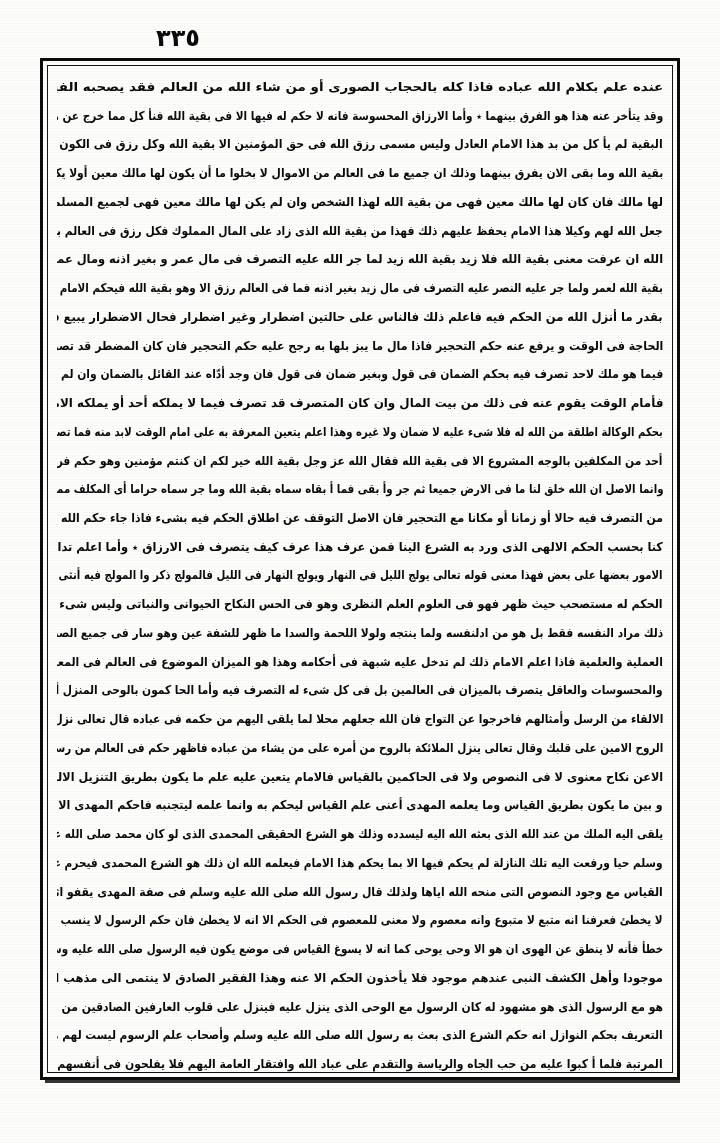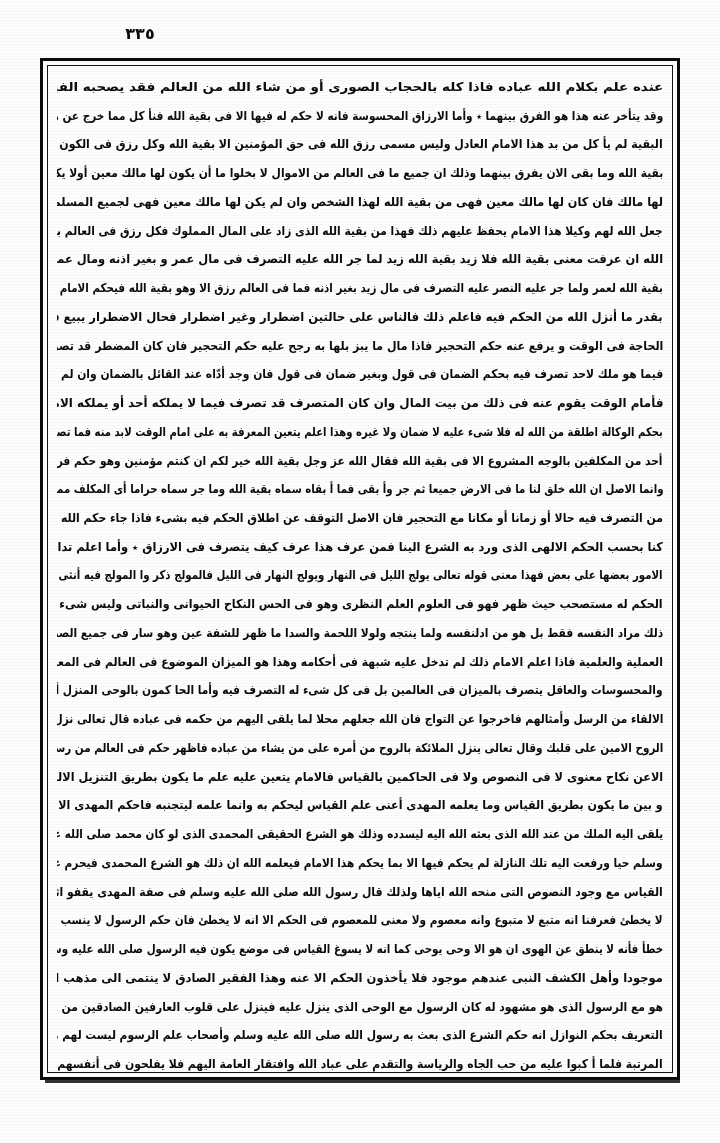--- a/index.html
+++ b/index.html
@@ -23,23 +23,22 @@
     background: #fdfdfc;
   }
 
   
   #folio {
     position: absolute;
     top: 26px;
     right: 520px;
     left: auto;
     width: 120px;
-    text-align: center;
     font-family: "DejaVu Sans", sans-serif;
-    font-size: 16px;
+    font-size: 24px;
     font-weight: 700;
     letter-spacing: 1px;
     color: #0a0a0a;
     direction: rtl;
     line-height: 1;
   }
 
   
   #text-frame-outer {
     position: absolute;

